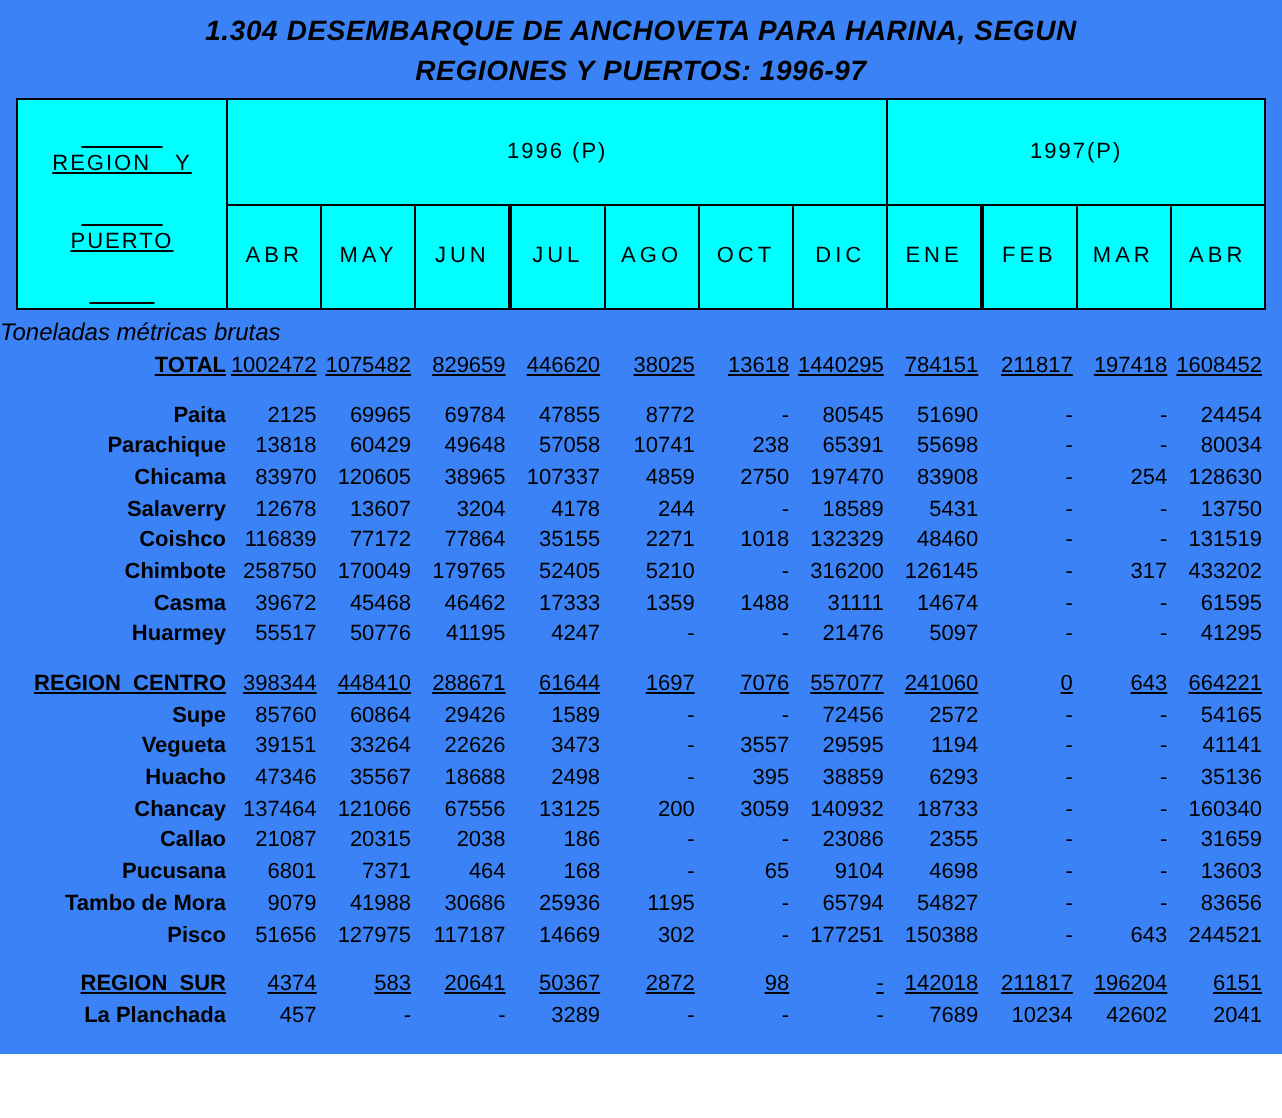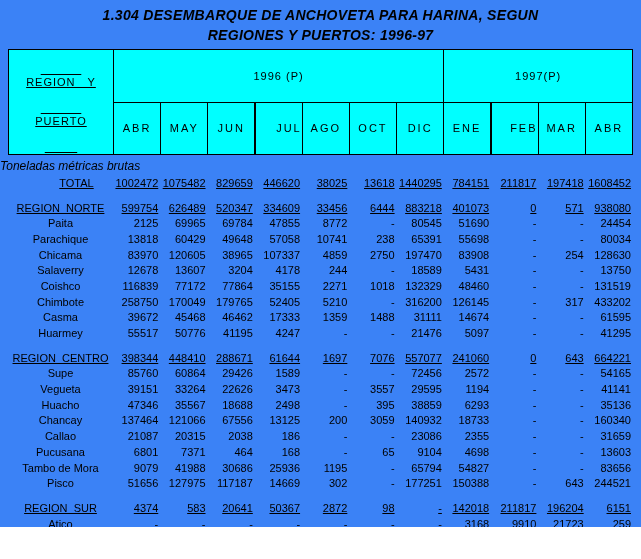--- a/index.html
+++ b/index.html
@@ -37,41 +37,41 @@
     padding: 0;
     text-align: center;
     vertical-align: middle;
     font-size: 11px;
     letter-spacing: 1px;
     white-space: pre;
     overflow: hidden;
   }
   .header-table td.corner { line-height: 13px; text-decoration: underline; }
   .header-table td.mcell { letter-spacing: 2px; margin-top: 16px; }
-  .header-table td.thickL { border-left-width: 2px; text-align: right; }
+  .header-table td.thickL { border-left-width: 2px; }
   .units-note {
     margin-top: 4px;
     text-align: left;
     font-style: italic;
     font-size: 12px;
   }
   .data-table {
     margin: 2px 0 0 8px;
     width: 625px;
   }
   .data-table td {
     padding: 0;
     height: 15.7px;
     font-size: 11px;
     vertical-align: middle;
     white-space: pre;
     overflow: hidden;
   }
   .data-table td.num { text-align: right; padding-right: 2px; }
-  .data-table td.rowlabel { text-align: center; }
+  .data-table td.rowlabel { text-align: right; font-weight: bold; }
   .data-table tr.total td, .data-table tr.region td { text-decoration: underline; }
   .data-table tr.total td.rowlabel { padding-left: 32px; }
   .data-table tr.gap td { height: 9px; }
 </style>
 </head>
 <body>
 
 <div class="page">
 
   <div class="title-block">
@@ -147,34 +147,20 @@
           <td class="num">13618</td>
           <td class="num">1440295</td>
           <td class="num">784151</td>
           <td class="num">211817</td>
           <td class="num">197418</td>
           <td class="num">1608452</td>
         </tr>
         <tr class="gap">
           <td colspan="12"></td>
         </tr>
-        <tr class="region">
-          <td class="rowlabel">REGION  NORTE</td>
-          <td class="num">599754</td>
-          <td class="num">626489</td>
-          <td class="num">520347</td>
-          <td class="num">334609</td>
-          <td class="num">33456</td>
-          <td class="num">6444</td>
-          <td class="num">883218</td>
-          <td class="num">401073</td>
-          <td class="num">0</td>
-          <td class="num">571</td>
-          <td class="num">938080</td>
-        </tr>
         <tr class="port">
           <td class="rowlabel">Paita</td>
           <td class="num">2125</td>
           <td class="num">69965</td>
           <td class="num">69784</td>
           <td class="num">47855</td>
           <td class="num">8772</td>
           <td class="num">-</td>
           <td class="num">80545</td>
           <td class="num">51690</td>
@@ -420,34 +406,20 @@
           <td class="num">50367</td>
           <td class="num">2872</td>
           <td class="num">98</td>
           <td class="num">-</td>
           <td class="num">142018</td>
           <td class="num">211817</td>
           <td class="num">196204</td>
           <td class="num">6151</td>
         </tr>
         <tr class="port">
-          <td class="rowlabel">Atico</td>
-          <td class="num">-</td>
-          <td class="num">-</td>
-          <td class="num">-</td>
-          <td class="num">-</td>
-          <td class="num">-</td>
-          <td class="num">-</td>
-          <td class="num">-</td>
-          <td class="num">3168</td>
-          <td class="num">9910</td>
-          <td class="num">21723</td>
-          <td class="num">259</td>
-        </tr>
-        <tr class="port">
           <td class="rowlabel">La Planchada</td>
           <td class="num">457</td>
           <td class="num">-</td>
           <td class="num">-</td>
           <td class="num">3289</td>
           <td class="num">-</td>
           <td class="num">-</td>
           <td class="num">-</td>
           <td class="num">7689</td>
           <td class="num">10234</td>

